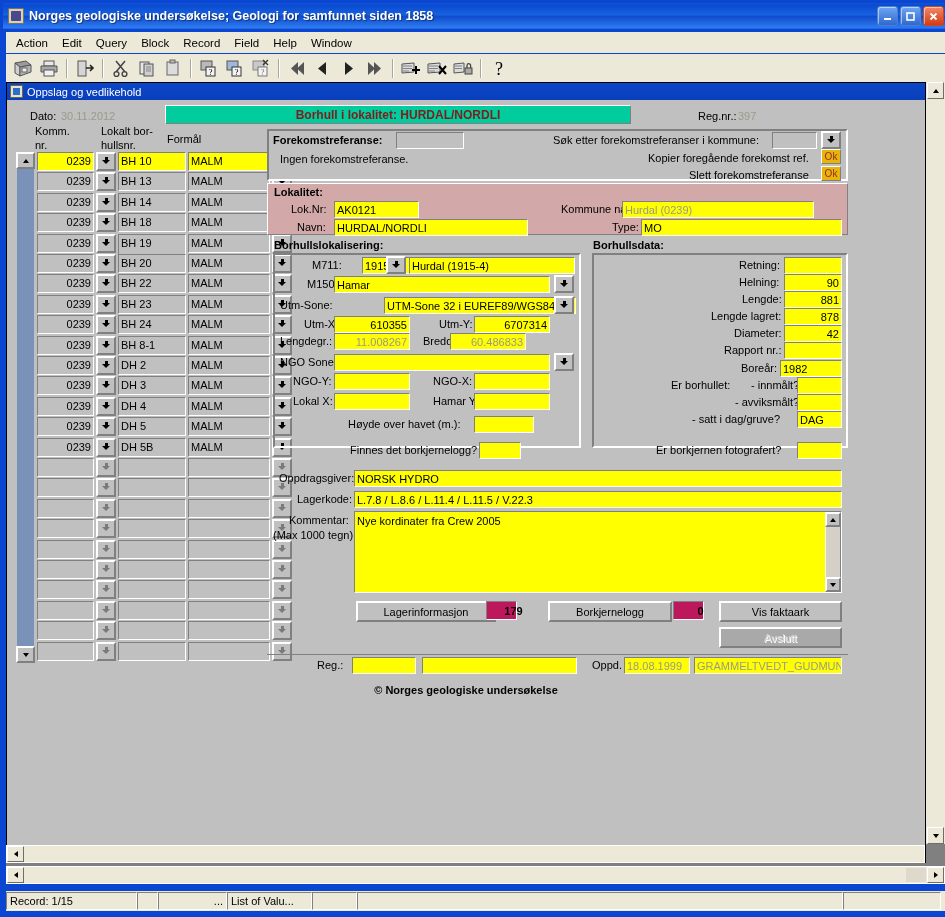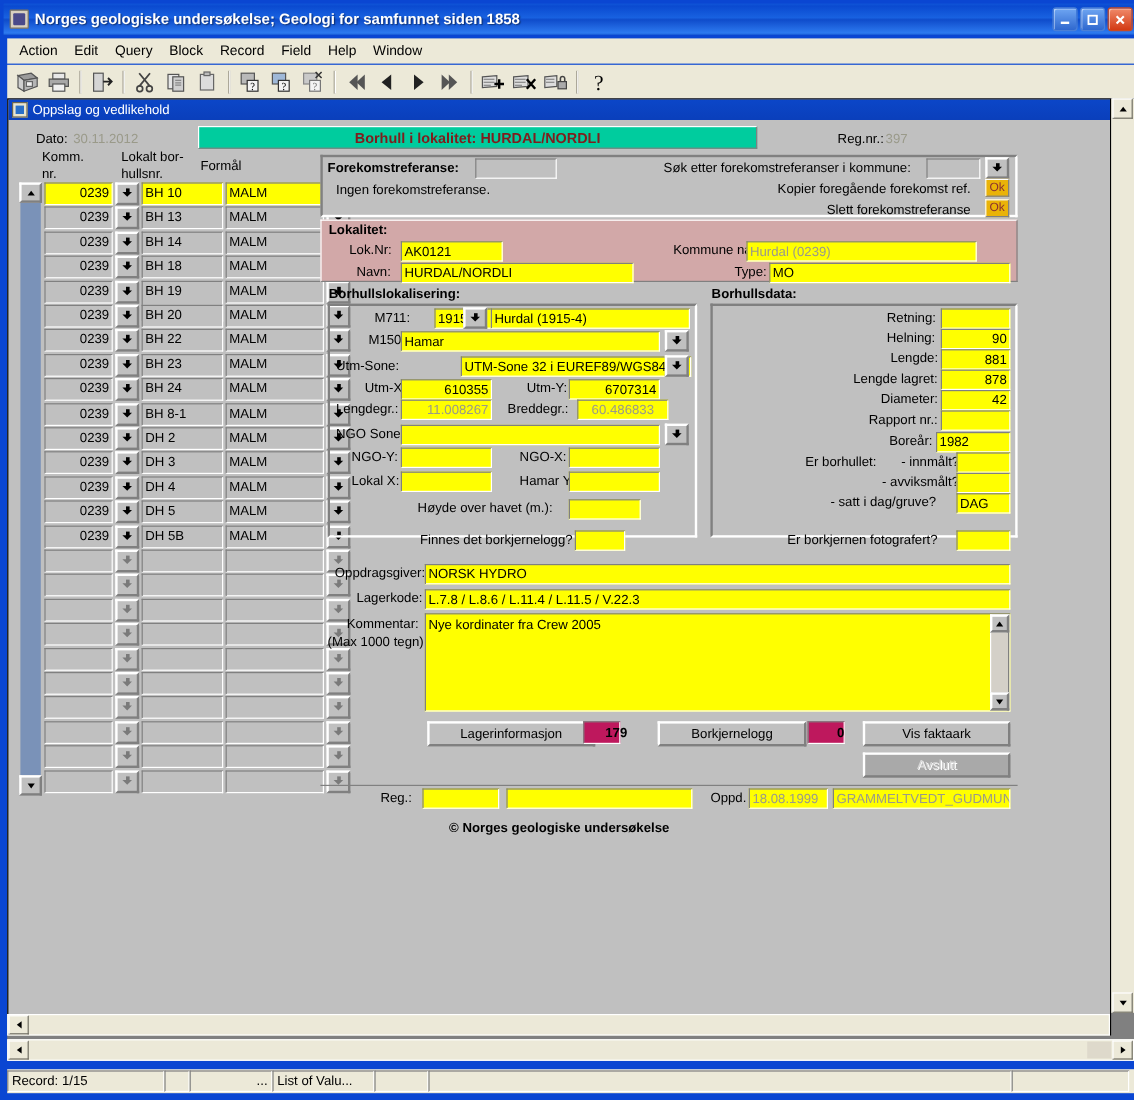--- a/index.html
+++ b/index.html
@@ -583,21 +583,21 @@
         </div>
 
         <div class="lbl" style="left:296px;top:217px;">Utm-X:</div>
         <div class="fld r" style="left:326px;top:215px;width:76px;height:17px;">610355</div>
         <div class="lbl" style="left:431px;top:217px;">Utm-Y:</div>
         <div class="fld r" style="left:466px;top:215px;width:76px;height:17px;">6707314</div>
 
         <div class="lbl" style="left:272px;top:234px;">Lengdegr.:</div>
         <div class="fld ro r" style="left:326px;top:232px;width:76px;height:17px;">11.008267</div>
         <div class="lbl" style="left:415px;top:234px;">Breddegr.:</div>
-        <div class="fld ro r" style="left:473px;top:232px;width:76px;height:17px;text-align:center;">60.486833</div>
+        <div class="fld ro r" style="left:442px;top:232px;width:76px;height:17px;">60.486833</div>
 
         <div class="lbl" style="left:272px;top:255px;">NGO Sone:</div>
         <div class="fld" style="left:326px;top:253px;width:216px;height:17px;"></div>
         <div class="lovbtn" style="left:546px;top:252px;width:20px;height:18px;">
           <span class="glyph"></span>
         </div>
 
         <div class="lbl" style="left:285px;top:274px;">NGO-Y:</div>
         <div class="fld" style="left:326px;top:272px;width:76px;height:17px;"></div>
         <div class="lbl" style="left:425px;top:274px;">NGO-X:</div>

